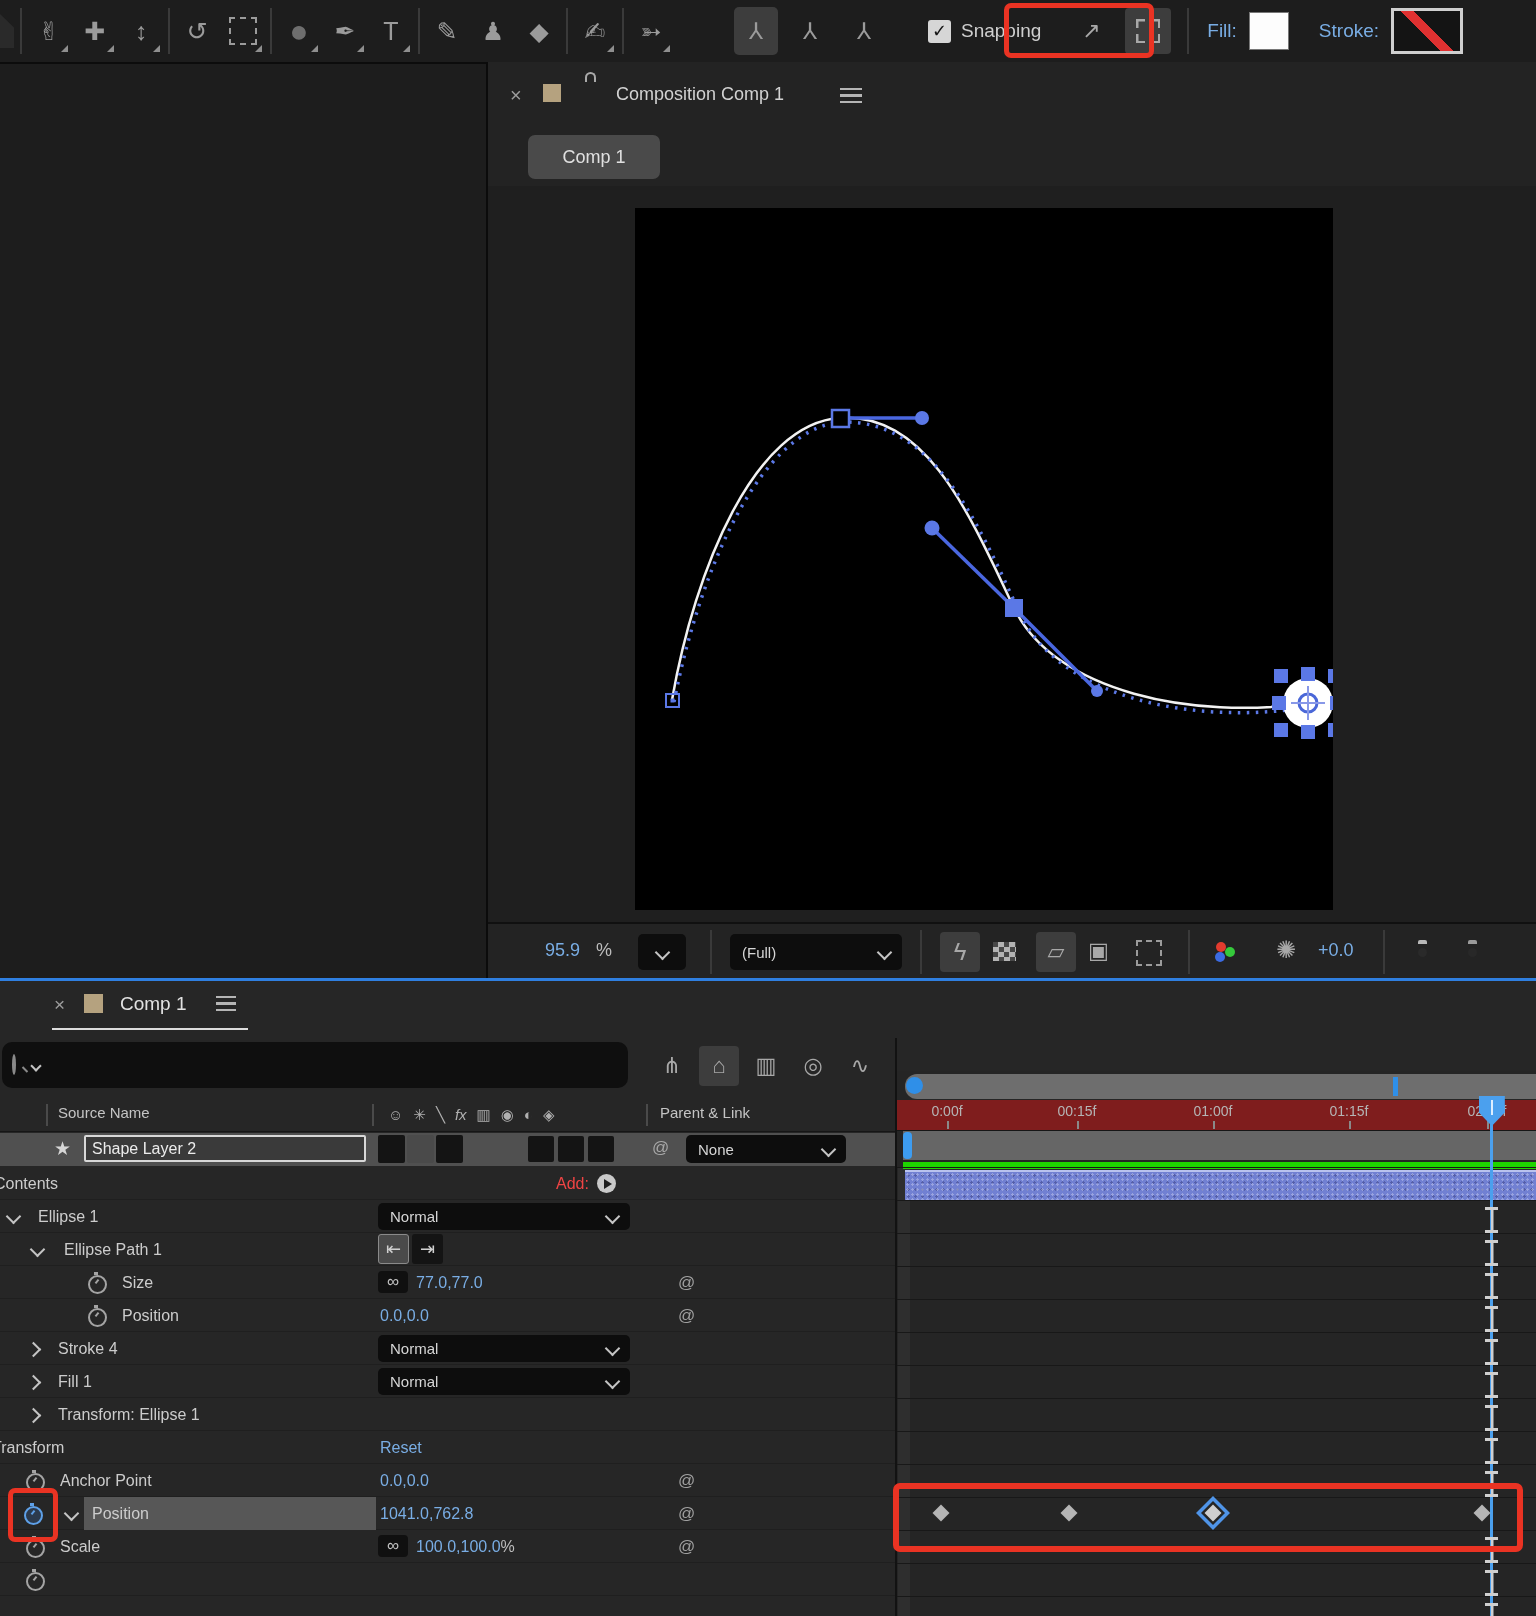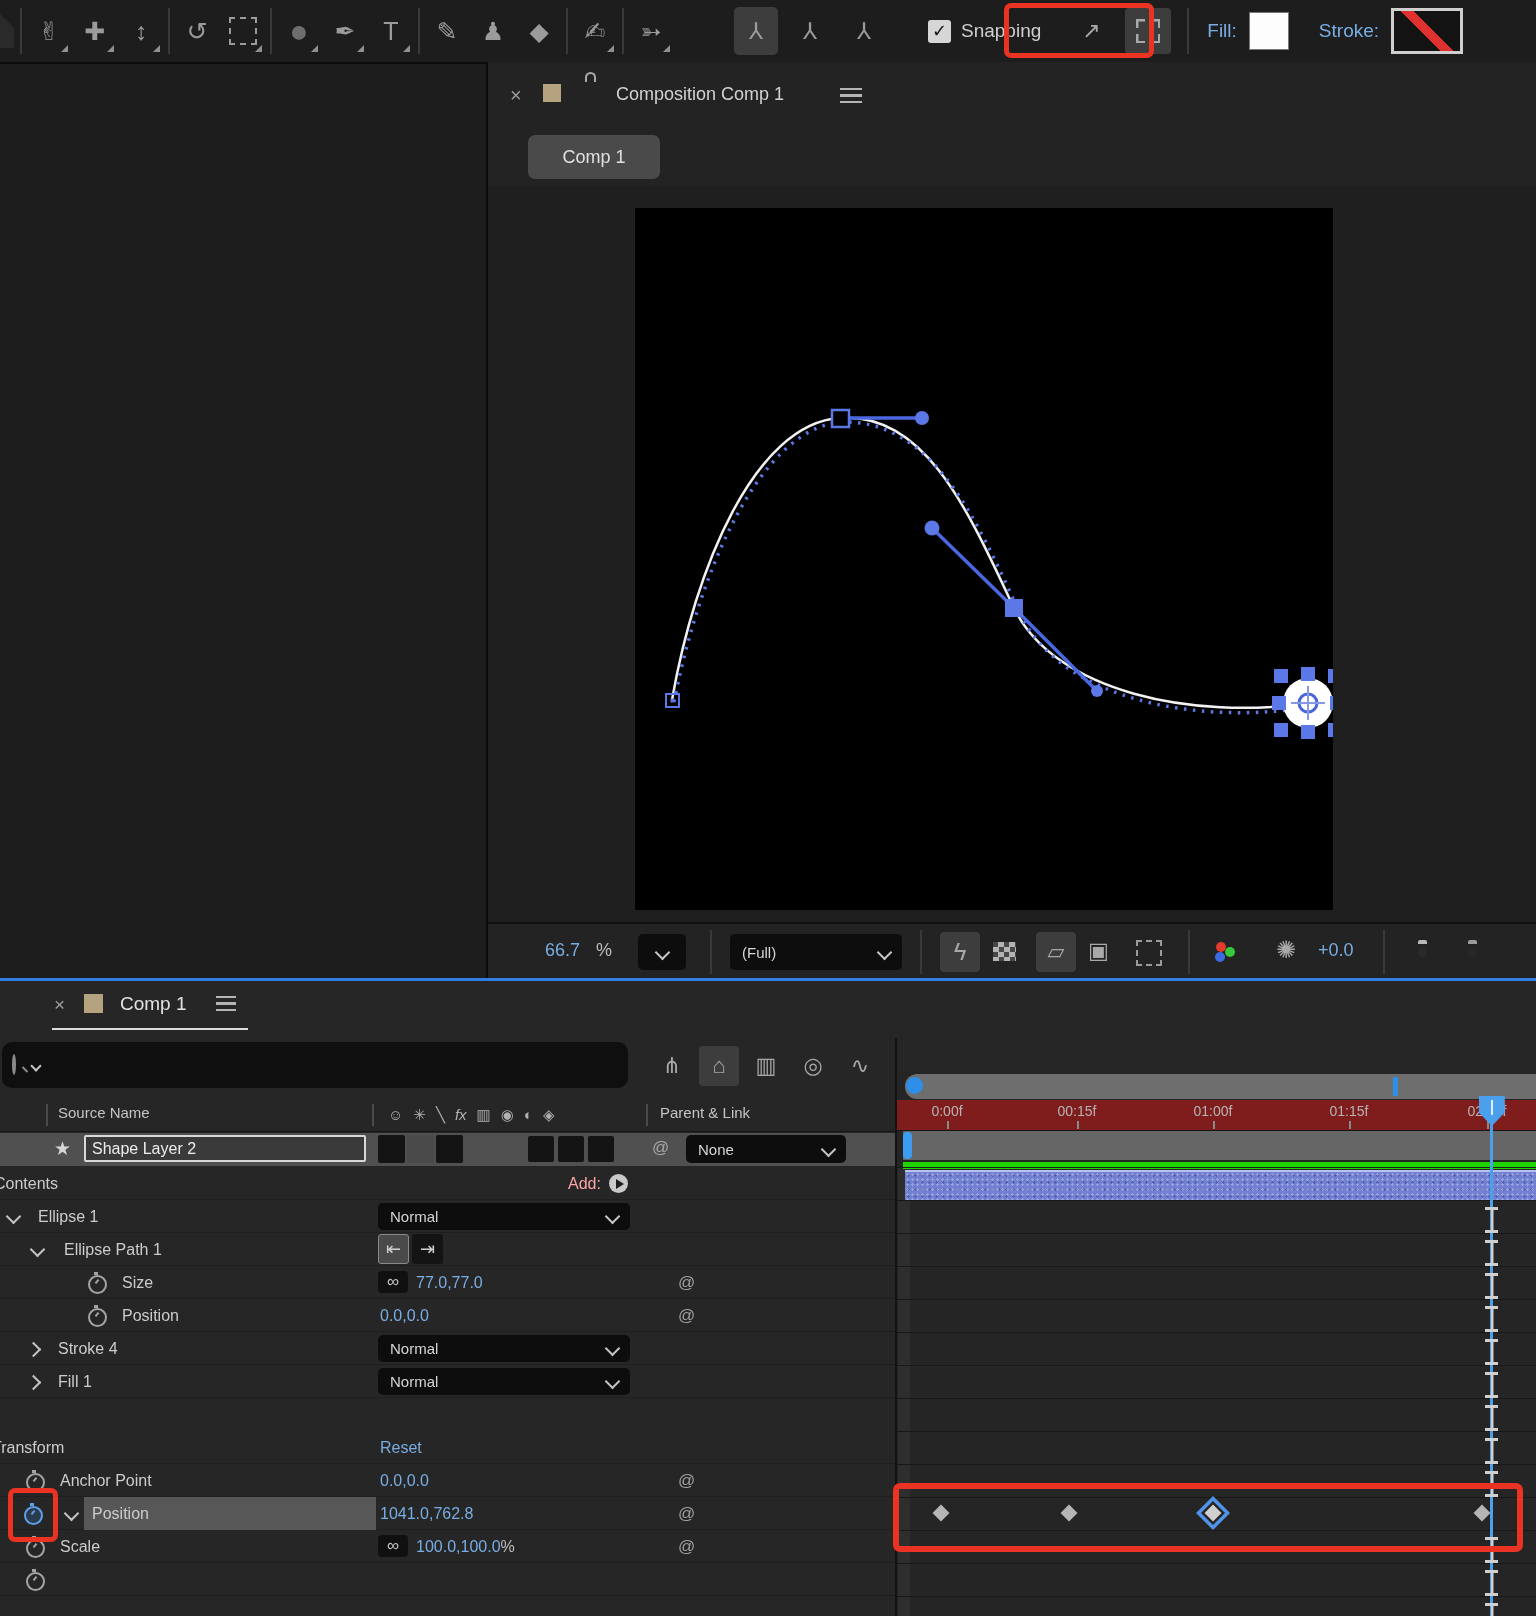--- a/index.html
+++ b/index.html
@@ -193,21 +193,21 @@
             <circle cx="673" cy="495" r="9" fill="none" stroke="#4a67d8" stroke-width="3"></circle>
             <line x1="673" y1="478" x2="673" y2="512" stroke="#8898e8" stroke-width="2"></line>
             <line x1="656" y1="495" x2="690" y2="495" stroke="#8898e8" stroke-width="2"></line>
           </g>
         </svg>
       </div>
     </div>
 
     
     <div class="abs" style="left:0;top:860px;width:1048px;height:56px;background:#232323;border-top:2px solid #101010;">
-      <span class="abs bluetxt" style="left:57px;top:16px;font-size:18px;">66.7</span>
+      <span class="abs bluetxt" style="left:57px;top:16px;font-size:18px;">95.9</span>
       <span class="abs" style="left:108px;top:16px;font-size:18px;color:#bdbdbd;">%</span>
       <span class="abs drop" style="left:150px;top:10px;width:48px;height:36px;justify-content:center;">
           <span class="chv down"></span>
         </span>
       <div class="abs" style="left:222px;top:6px;width:2px;height:44px;background:#3a3a3a;"></div>
       <div class="abs drop" style="left:242px;top:10px;width:172px;height:36px;">
         <span>(Full)</span>
           <span class="chv down"></span>
       </div>
       <div class="abs" style="left:432px;top:6px;width:2px;height:44px;background:#3a3a3a;"></div>
@@ -278,21 +278,21 @@
       <span class="abs" style="left:652px;top:5px;font-size:17px;color:#a8a8a8;">@</span>
       <div class="abs drop" style="left:686px;top:2px;width:160px;height:28px;">
         <span>None</span>
           <span class="chv down"></span>
       </div>
     </div>
 
     <div id="tl-left-rows" class="abs" style="left:0;top:189px;width:897px;height:449px;">
         <div class="trow" style="top: 0px; border-bottom: 1px solid rgb(31, 31, 31); box-sizing: border-box;">
           <span class="lbl" style="left: -6px;">Contents</span>
-          <span class="val" style="left: 568px; color: #fca5a5;">Add: <span class="addplay" style="margin-left: 8px;"></span></span>
+          <span class="val" style="left: 556px; color: #ef4444;">Add: <span class="addplay" style="margin-left: 8px;"></span></span>
         </div>
         <div class="trow" style="top: 33px; border-bottom: 1px solid rgb(31, 31, 31); box-sizing: border-box;">
           <span class="chv down" style="position: absolute; left: 8px; top: 11px;"></span>
           <span class="lbl" style="left: 38px;">Ellipse 1</span>
           <div class="drop" style="position: absolute; left: 378px; top: 3px; width: 252px; height: 27px;">
             <span>Normal</span>
             <span class="chv down"></span>
           </div>
         </div>
         <div class="trow" style="top: 66px; border-bottom: 1px solid rgb(31, 31, 31); box-sizing: border-box;">
@@ -322,20 +322,24 @@
             <span class="chv down"></span>
           </div>
         </div>
         <div class="trow" style="top: 198px; border-bottom: 1px solid rgb(31, 31, 31); box-sizing: border-box;">
           <span class="chv right" style="position: absolute; left: 28px; top: 12px;"></span>
           <span class="lbl" style="left: 58px;">Fill 1</span>
           <div class="drop" style="position: absolute; left: 378px; top: 3px; width: 252px; height: 27px;">
             <span>Normal</span>
             <span class="chv down"></span>
           </div>
+        </div>
+        <div class="trow" style="top: 231px; border-bottom: 1px solid rgb(31, 31, 31); box-sizing: border-box;">
+          <span class="chv right" style="position: absolute; left: 28px; top: 12px;"></span>
+          <span class="lbl" style="left: 58px;">Transform: Ellipse 1</span>
         </div>
         <div class="trow" style="top: 264px; border-bottom: 1px solid rgb(31, 31, 31); box-sizing: border-box;">
           <span class="lbl" style="left: -8px;">Transform</span>
           <span class="val bluetxt" style="left: 380px;">Reset</span>
         </div>
         <div class="trow" style="top: 297px; border-bottom: 1px solid rgb(31, 31, 31); box-sizing: border-box;">
           <span class="sw" style="position: absolute; left: 26px; top: 9px;"></span>
           <span class="lbl" style="left: 60px;">Anchor Point</span>
           <span class="val bluetxt" style="left: 380px;">0.0,0.0</span>
           <span class="val" style="left: 678px; color: rgb(160, 160, 160); font-size: 17px;">@</span>

